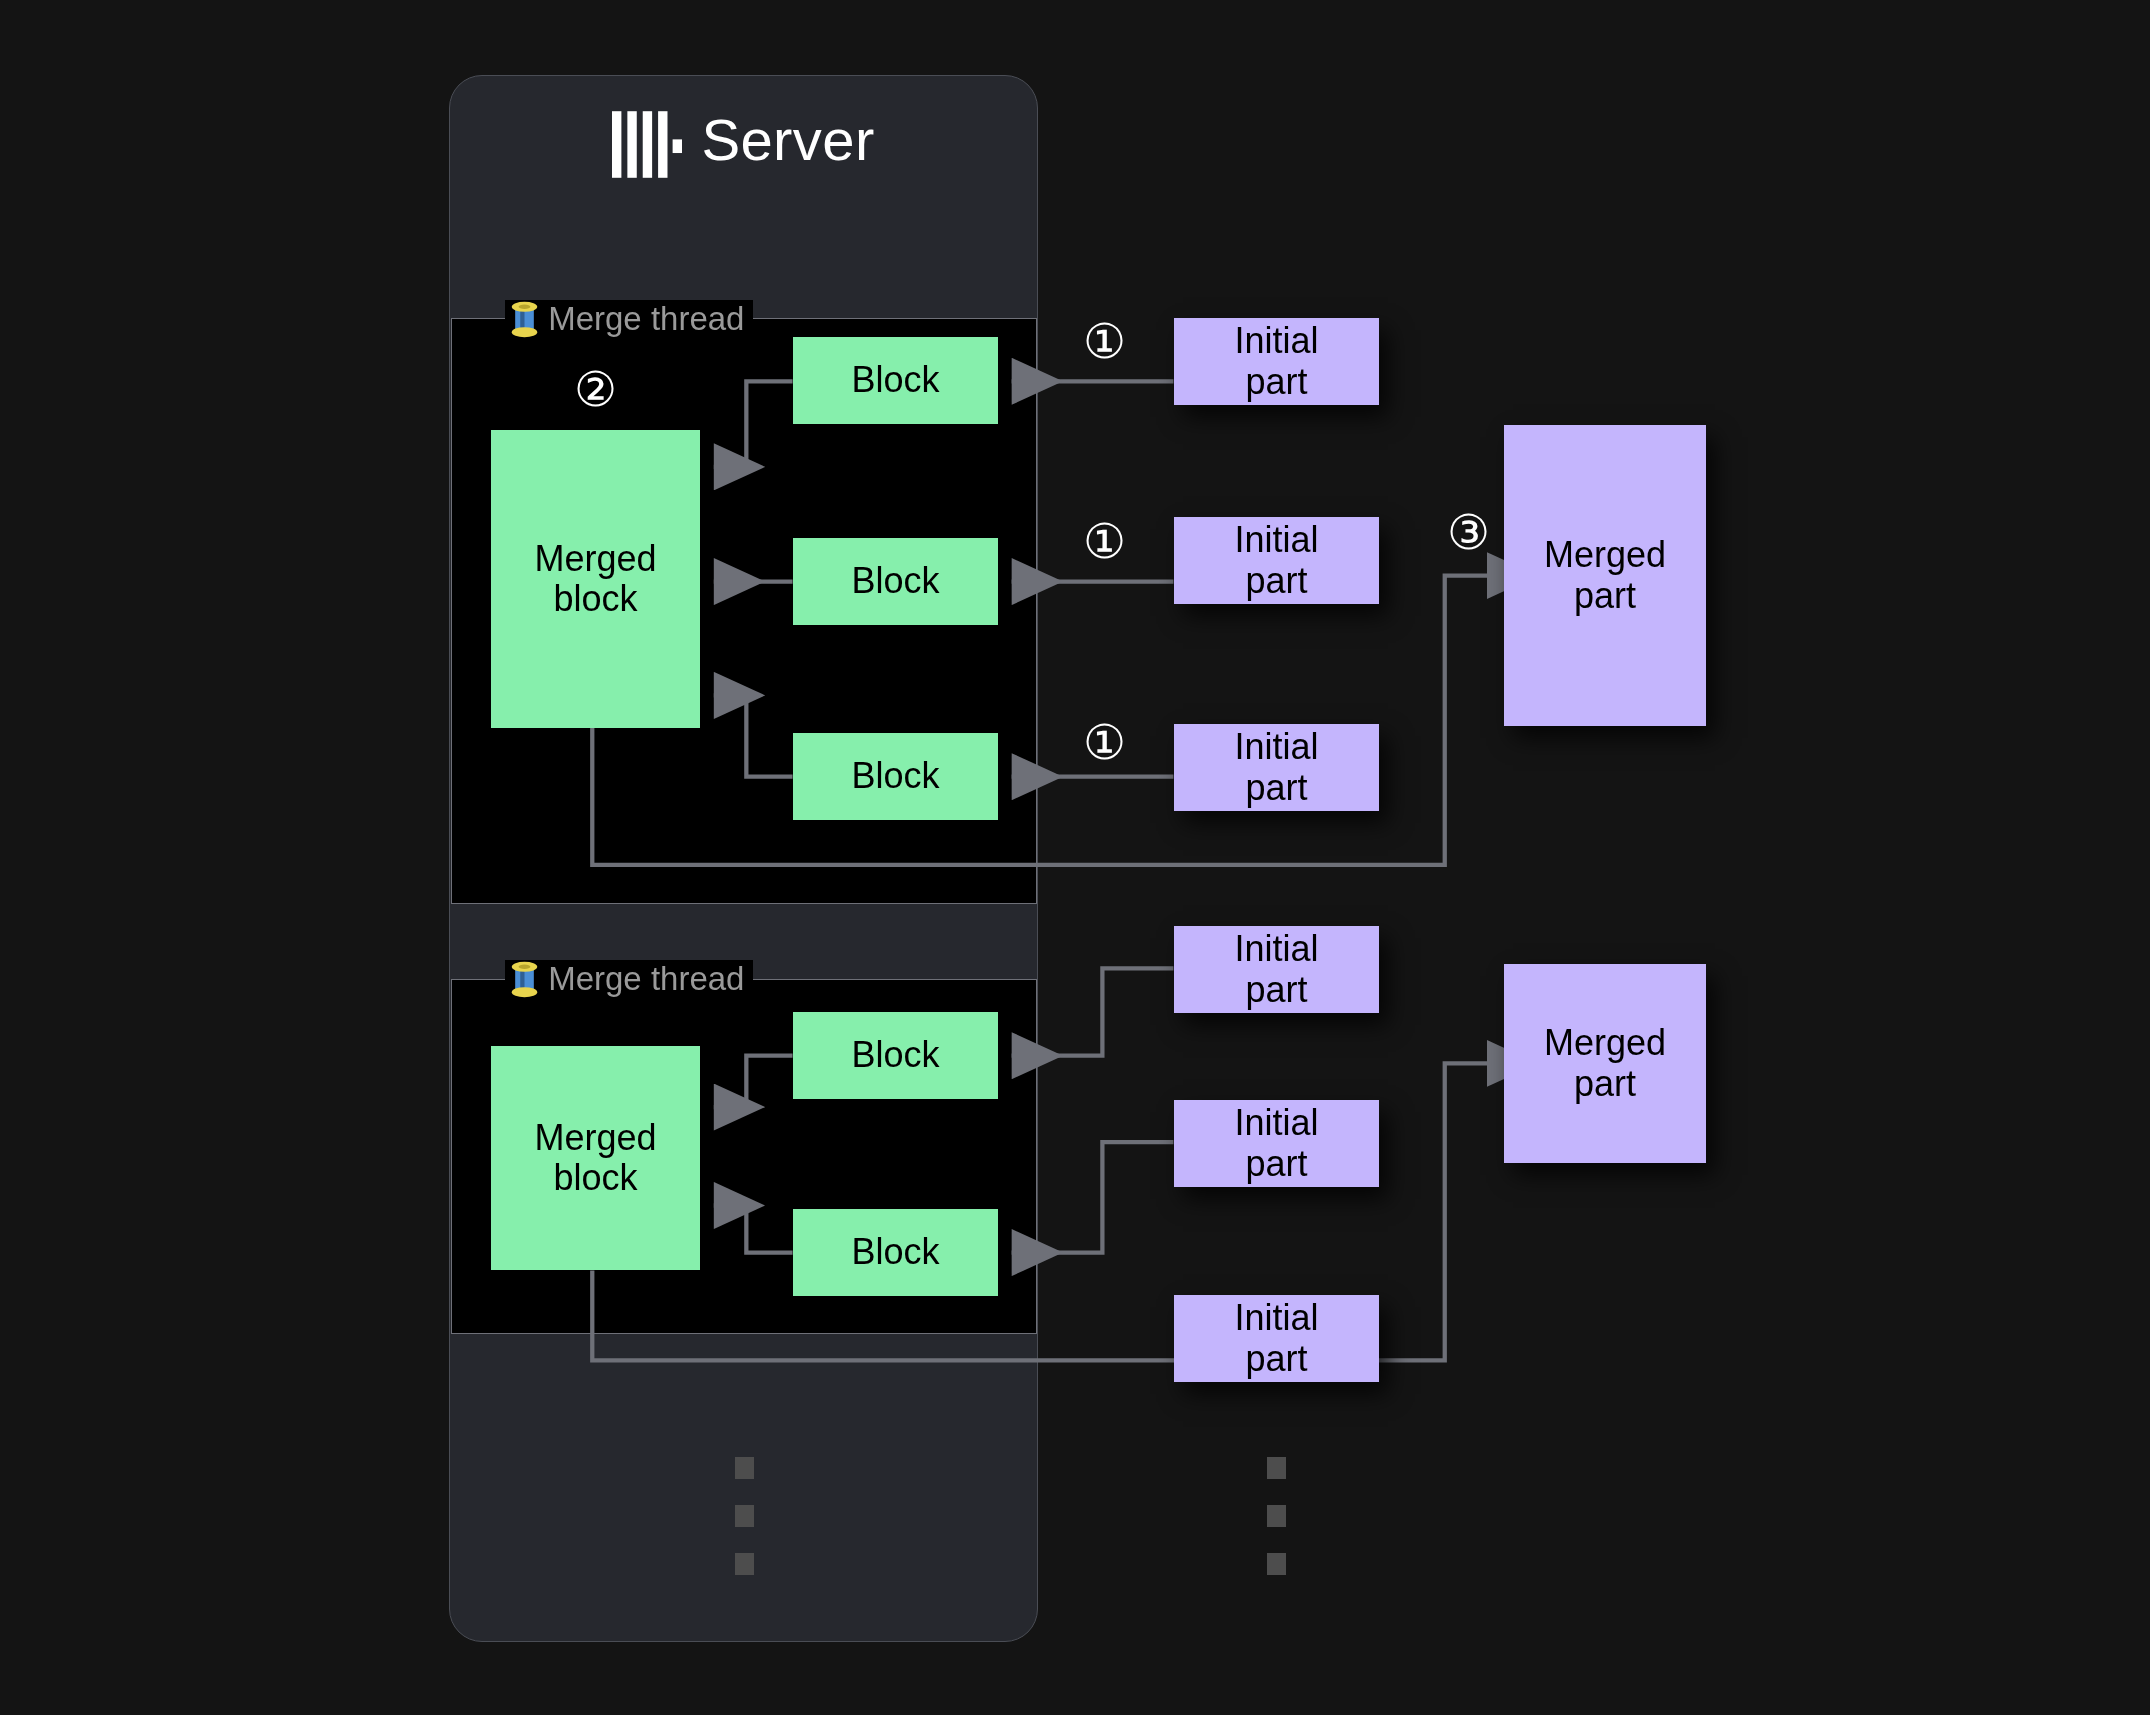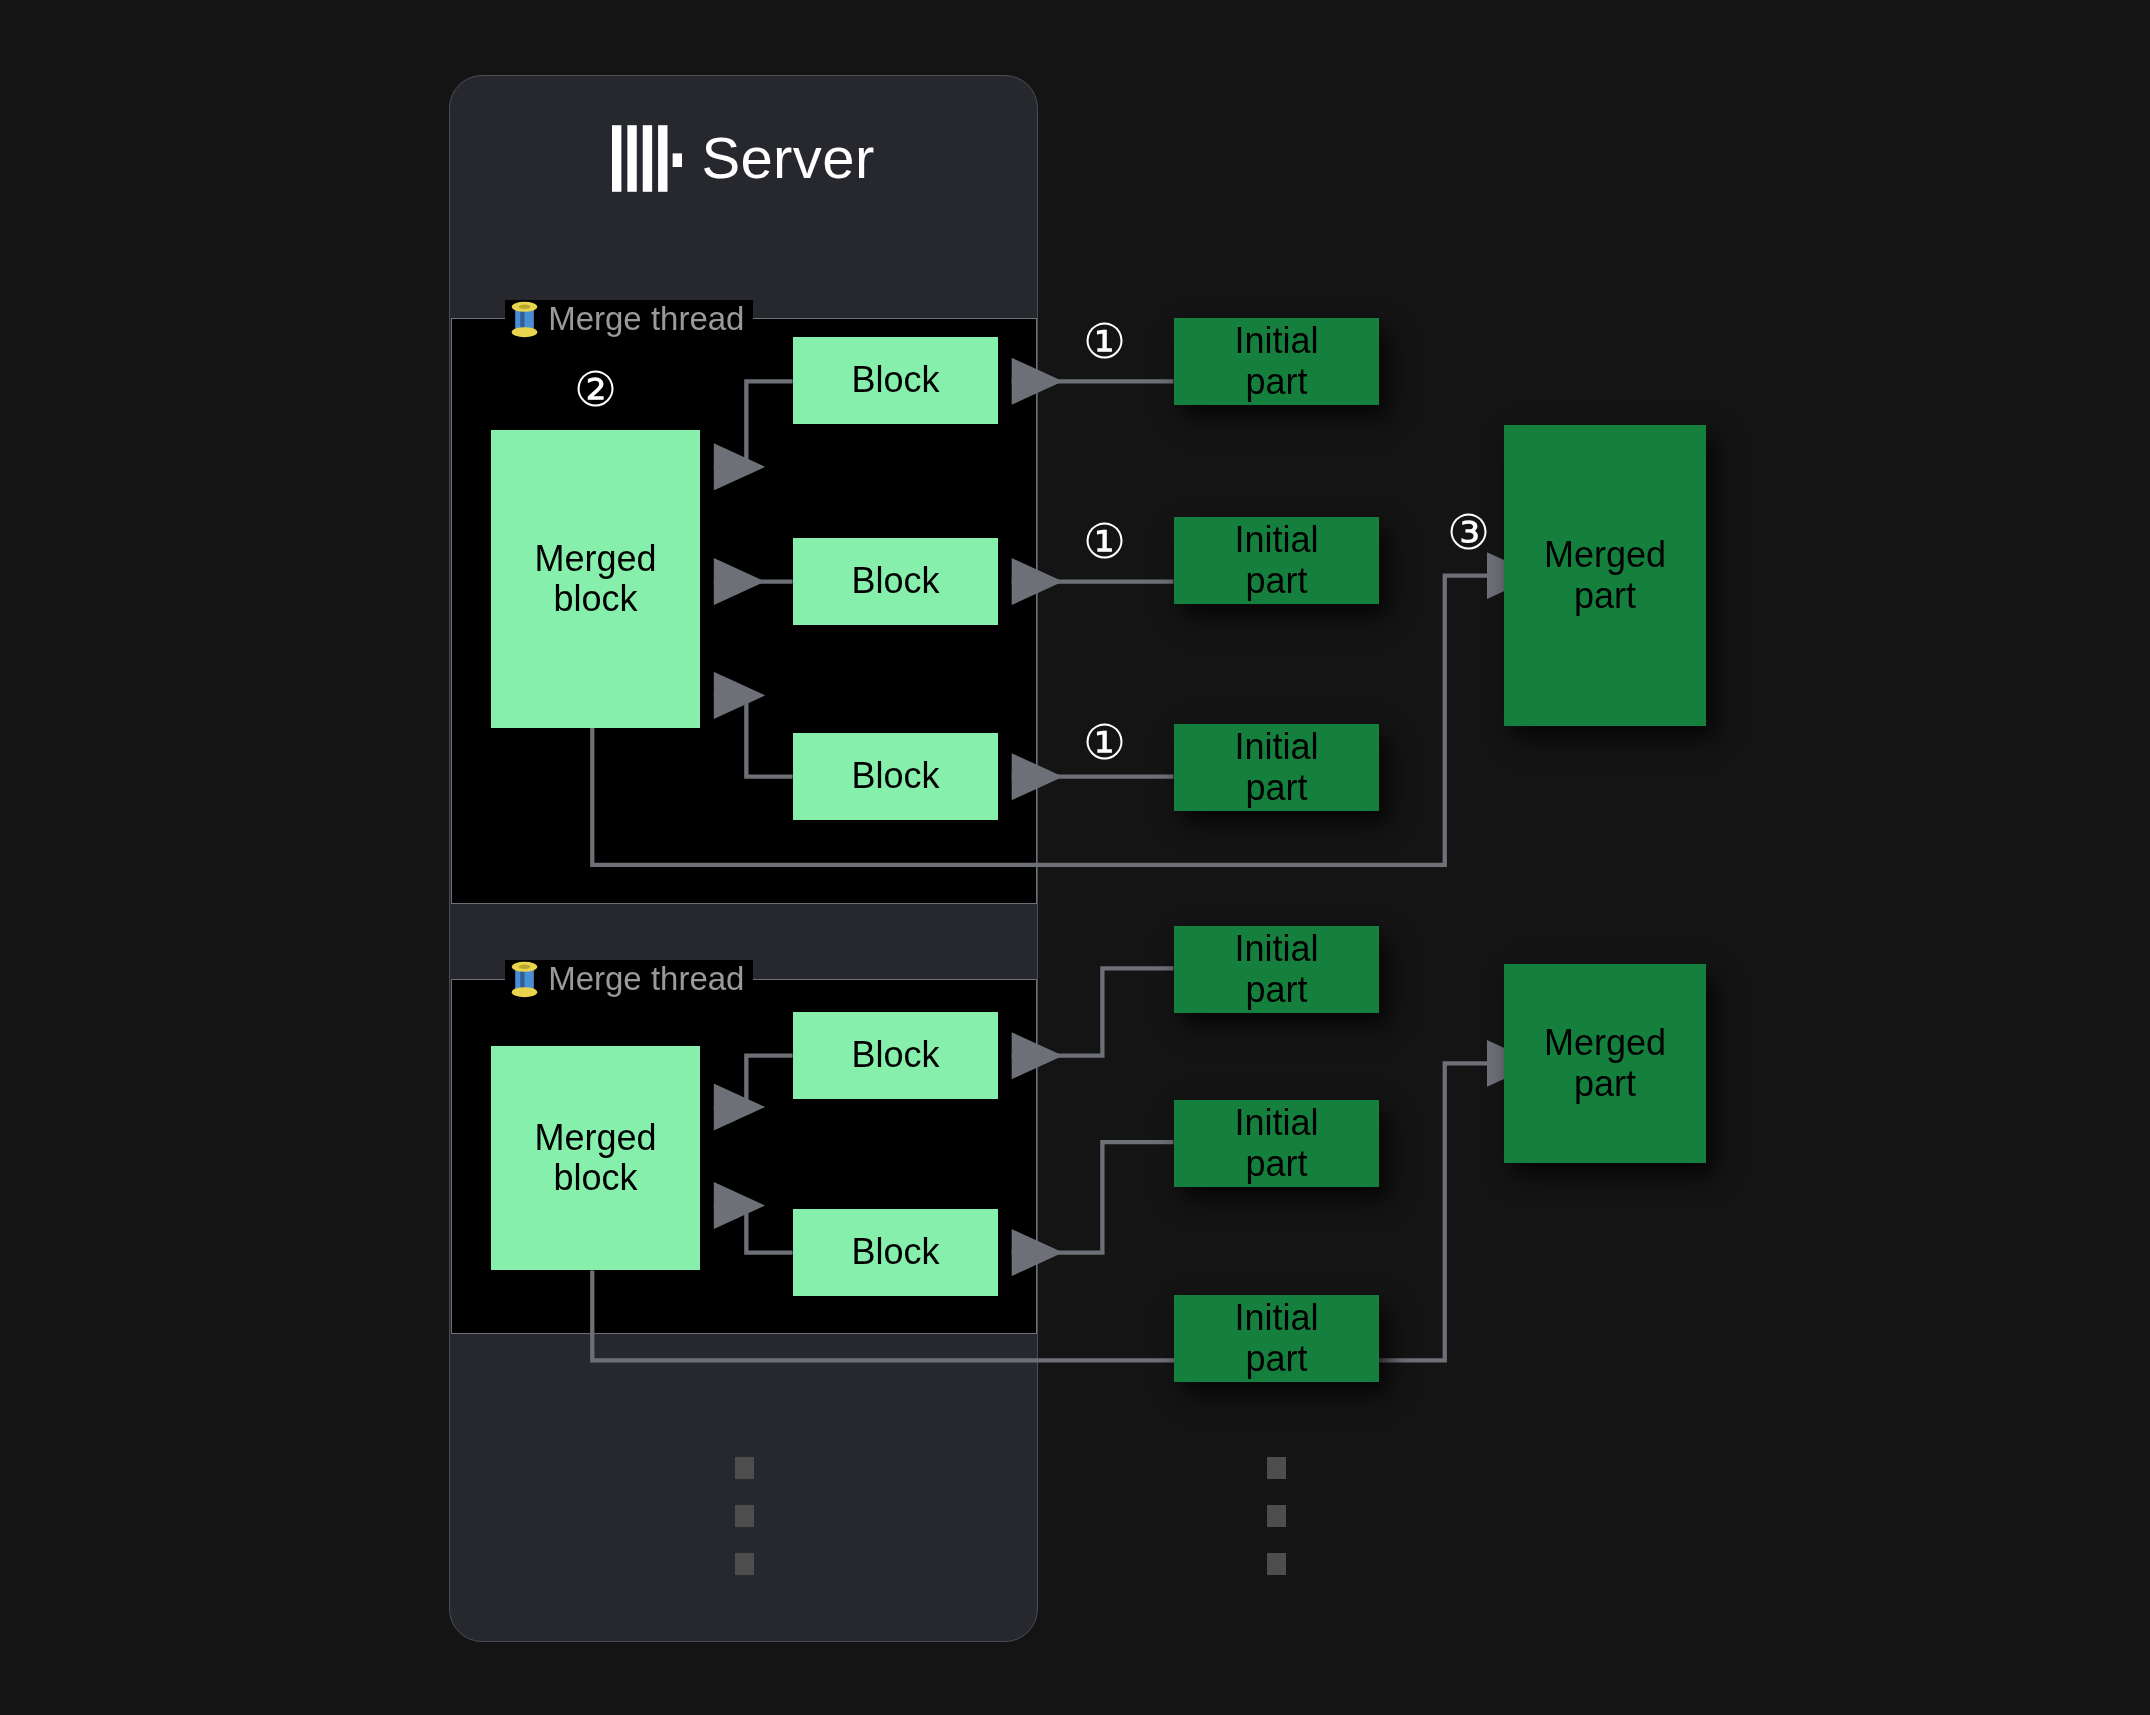--- a/index.html
+++ b/index.html
@@ -36,21 +36,21 @@
     box-sizing: border-box;
   }
 
   #server-header {
     position: absolute;
     left: 449px;
     top: 111px;
     width: 589px;
     height: 94px;
     display: flex;
-    align-items: center;
+    align-items: flex-start;
     justify-content: center;
     gap: 19px;
   }
   #ch-logo {
     display: block;
   }
   #server-title {
     color: #ffffff;
     font-size: 58px;
     font-weight: 400;
@@ -102,21 +102,21 @@
     align-items: center;
     justify-content: center;
     text-align: center;
     color: #000000;
     font-size: 36px;
     line-height: 1.12;
     box-sizing: border-box;
   }
   .box.blue { background: #86efac; }
   .box.yellow {
-    background: #15803d;
+    background: #c4b5fd;
     box-shadow: 8.6px 12px 22px rgba(0,0,0,0.75);
   }
 
   
   #block-1a { left: 793px; top: 337px;  width: 205px; height: 87px; }
   #block-1b { left: 793px; top: 538px;  width: 205px; height: 87px; }
   #block-1c { left: 793px; top: 733px;  width: 205px; height: 87px; }
   #merged-block-1 { left: 491px; top: 430px; width: 209px; height: 298px; }
 
   

